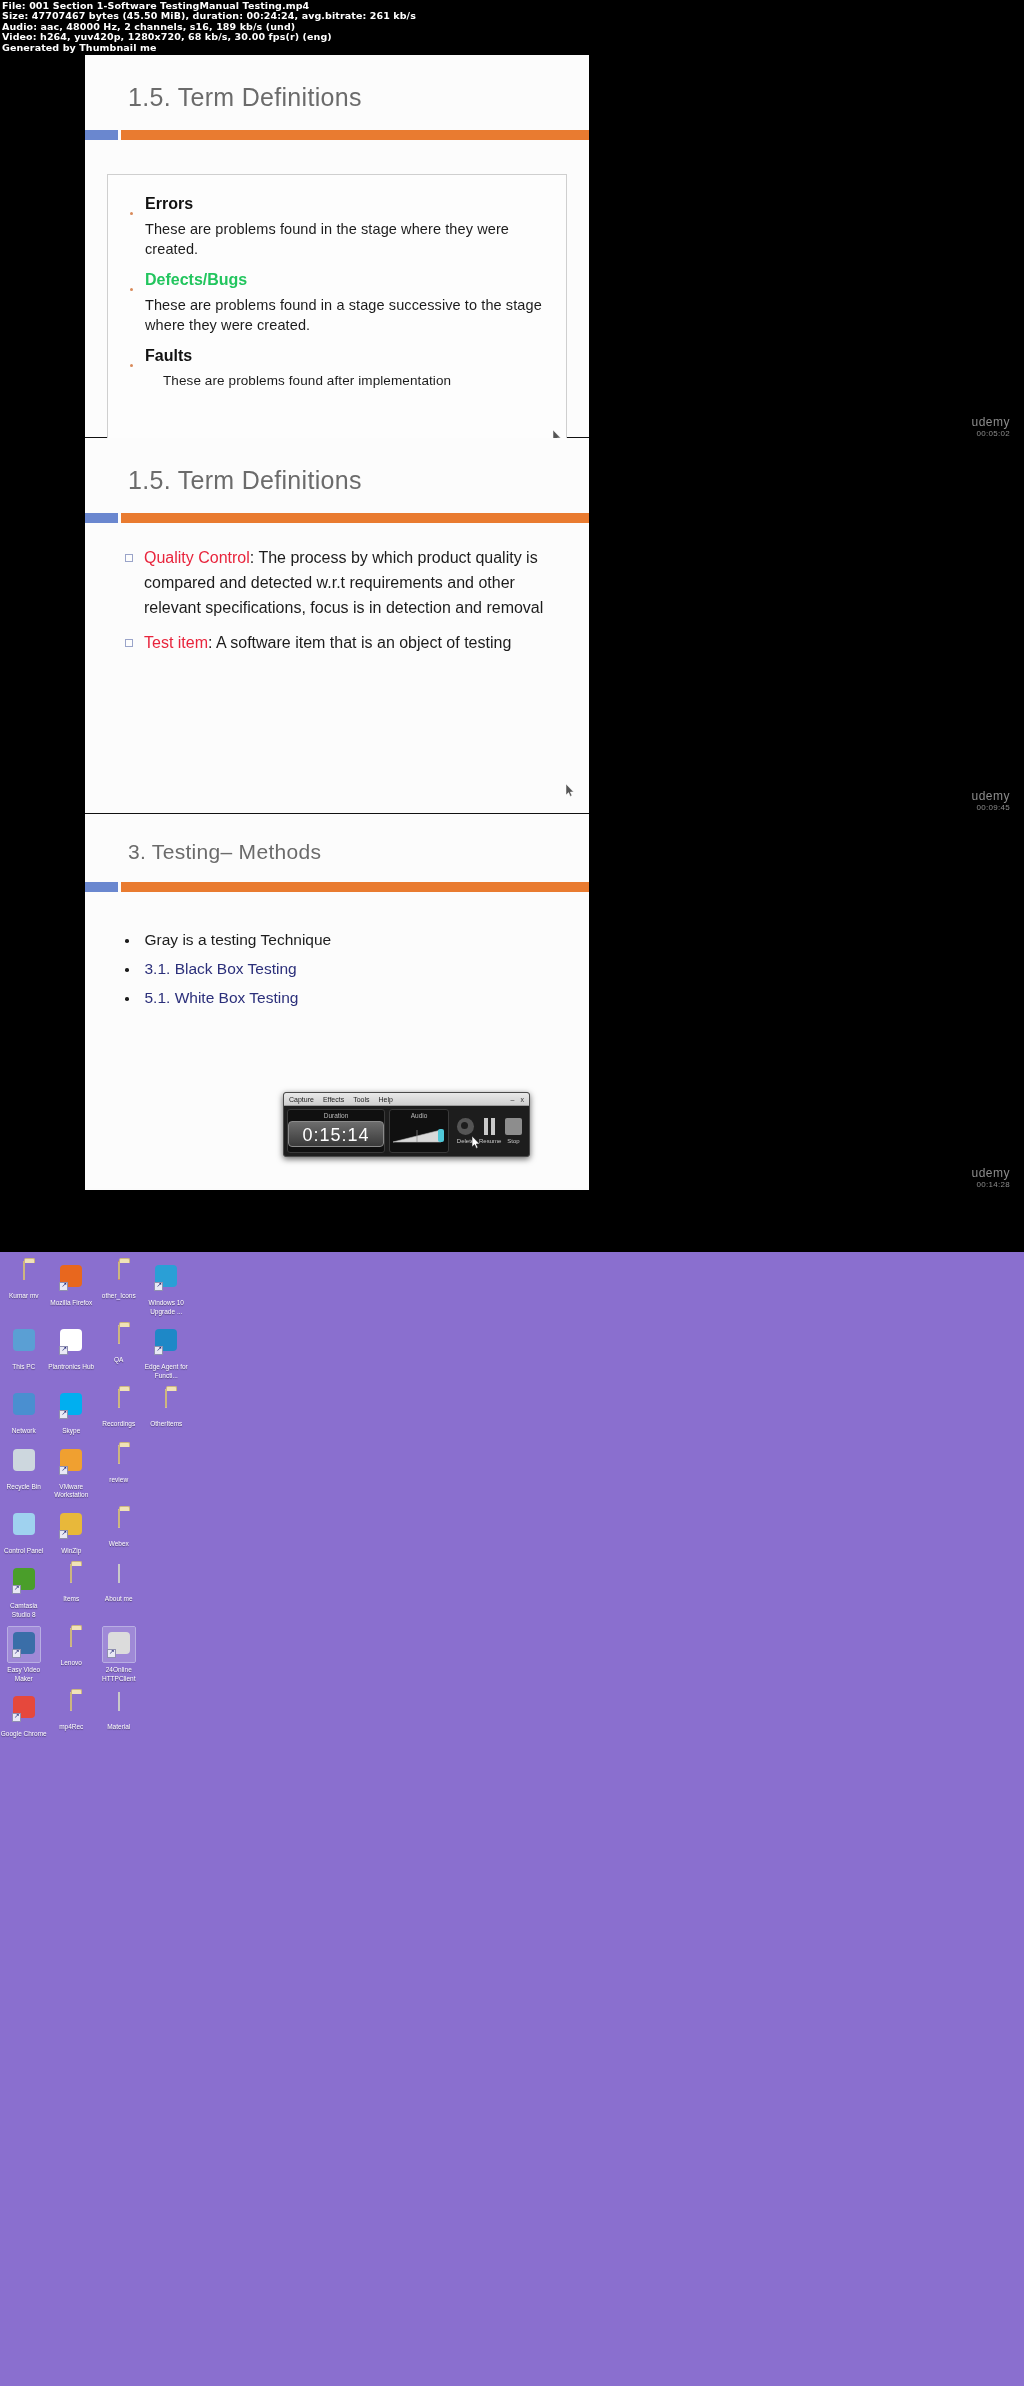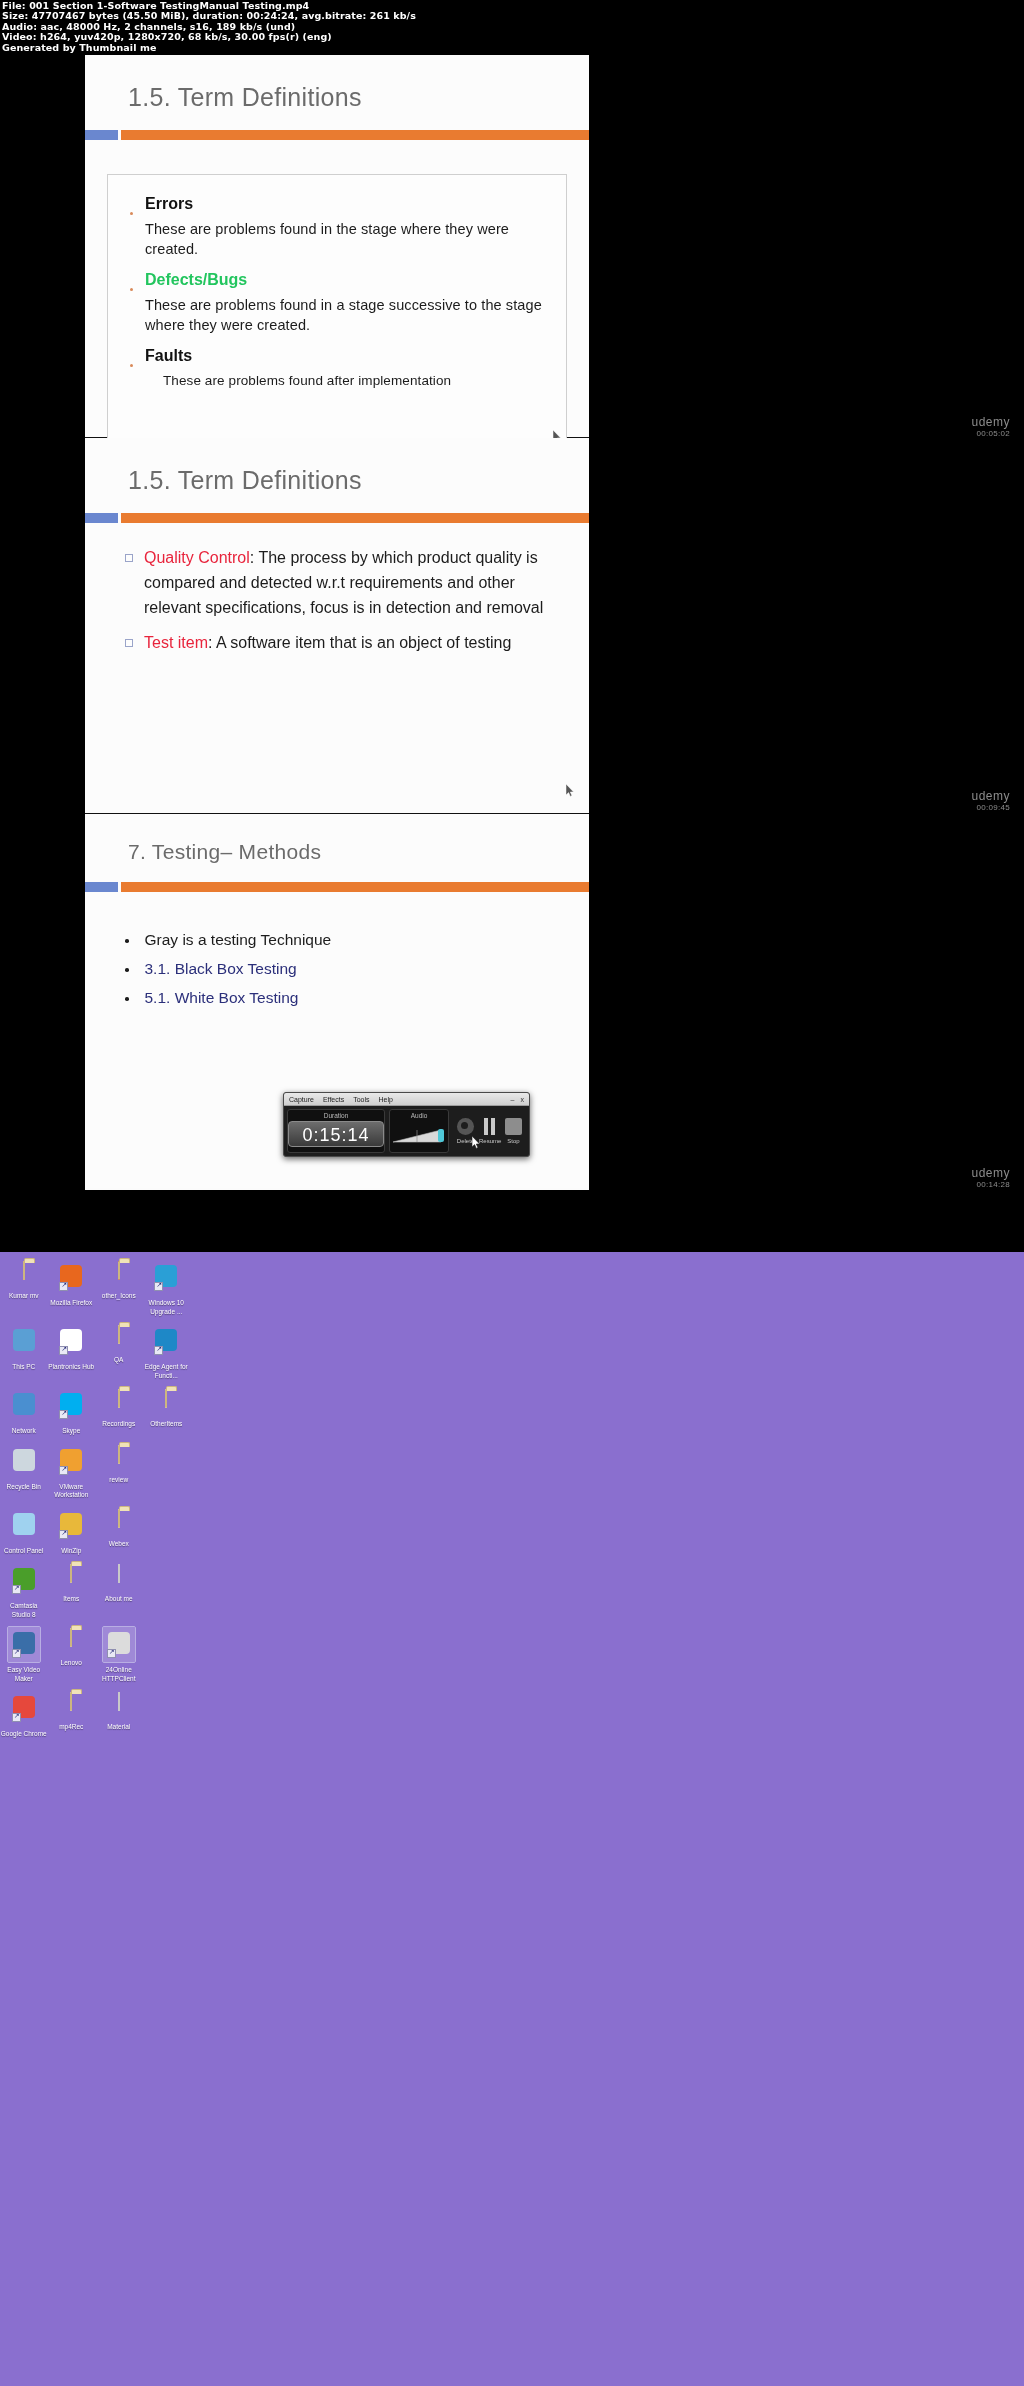--- a/index.html
+++ b/index.html
@@ -255,21 +255,21 @@
         </div>
       </div>
       <span class="cursor" style="position:absolute;right:14px;bottom:16px;">
         <svg width="9" height="13" viewBox="0 0 9 13">
             <path d="M0 0 L0 11 L2.6 8.6 L4.3 12.4 L5.9 11.6 L4.3 8 L7.6 8 Z" fill="#555" stroke="#fff" stroke-width=".5"></path>
           </svg>
       </span>
     </div>
 
     <div class="slide" style="height:374px;border-bottom:none;">
-      <div class="slide-title" style="font-size:21px;padding-top:26px;">7. Testing– Methods</div>
+      <div class="slide-title" style="font-size:21px;padding-top:26px;">3. Testing– Methods</div>
       <div class="barrow">
         <span class="bar-blue"></span>
         <span class="bar-orange"></span>
       </div>
       <div class="s3-body">
         <div class="b3">
           <span class="dot3"></span>
           <span class="b3txt">Gray is a testing Technique</span>
         </div>
         <div class="b3">

